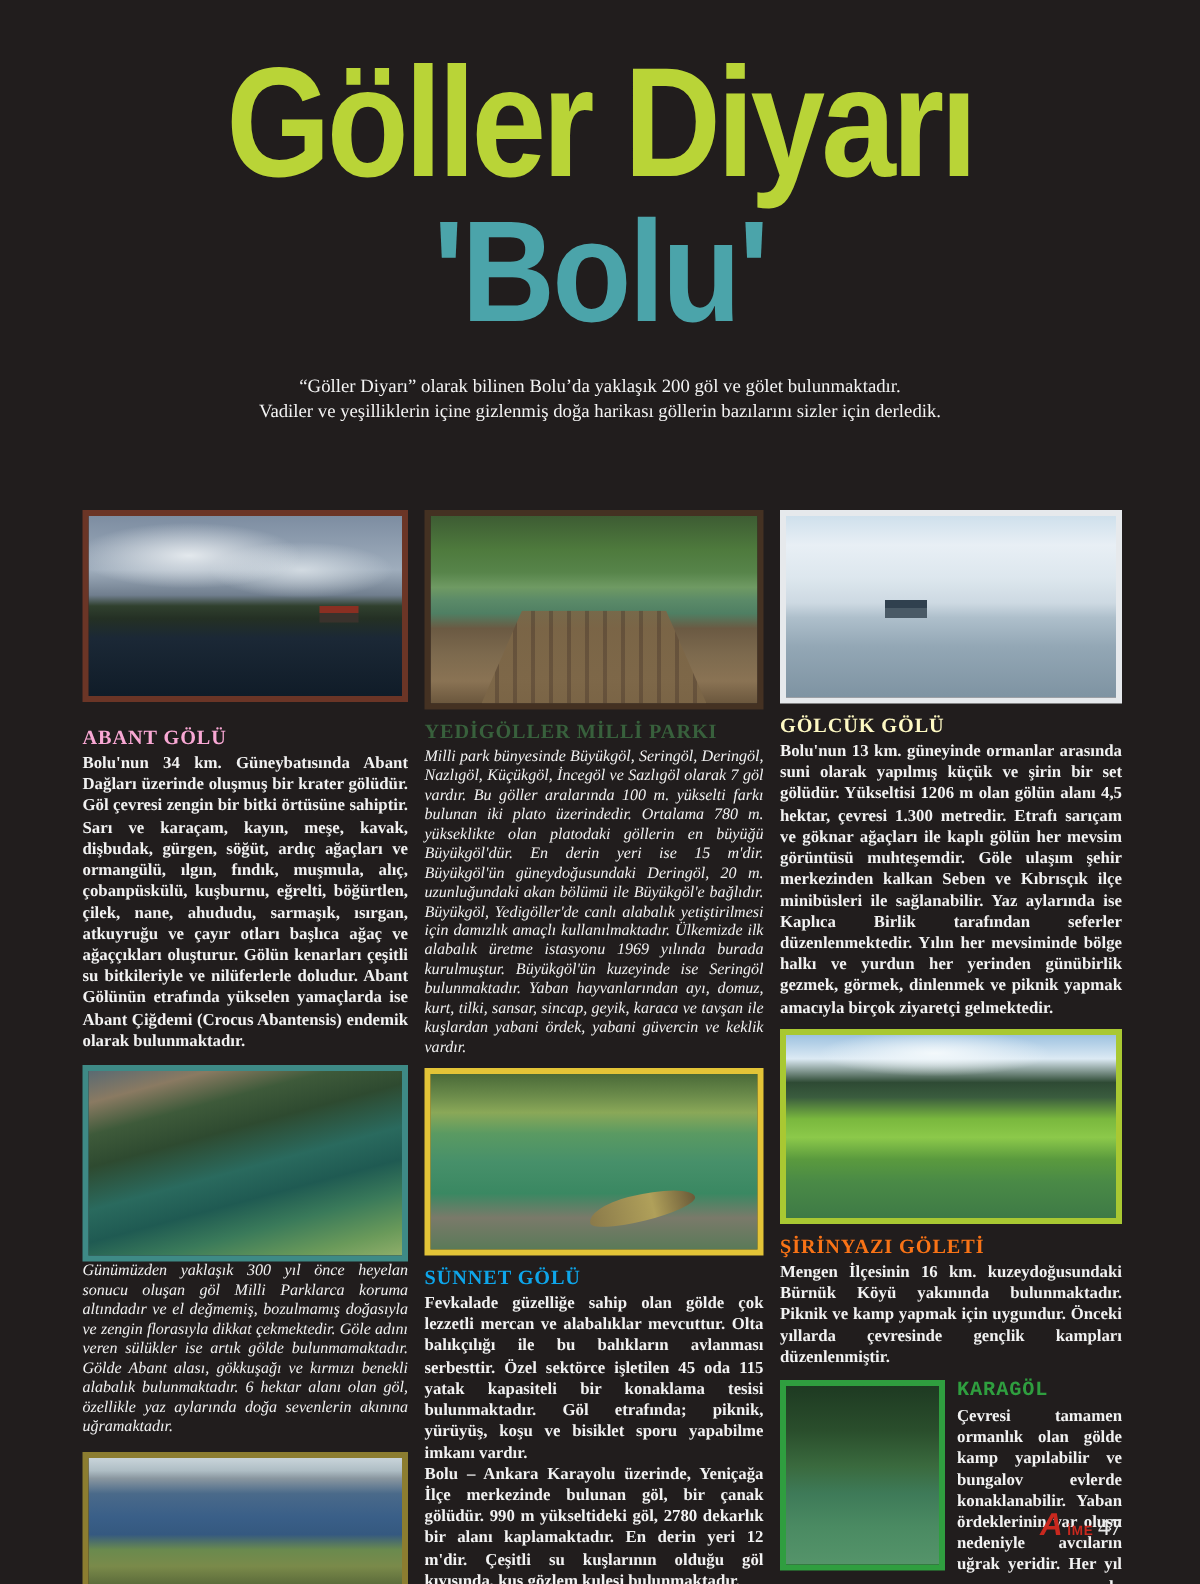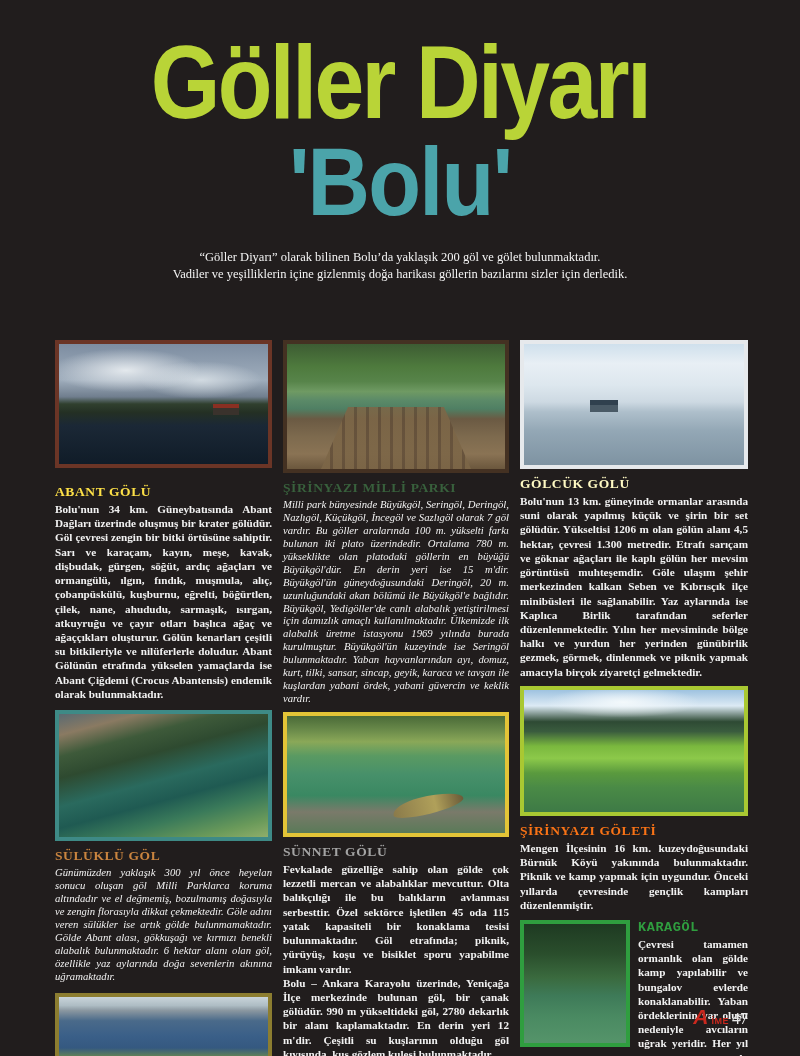--- a/index.html
+++ b/index.html
@@ -17,25 +17,25 @@
          line-height:1.35;color:#f4f4f4;}
   
   .content{position:absolute;top:340px;left:55px;width:693px;display:grid;
            grid-template-columns:217px 226px 228px;column-gap:11px;}
   .col{display:block;}
   .photo{box-sizing:border-box;width:100%;position:relative;overflow:hidden;}
   .sec-title{font-size:13.5px;font-weight:bold;letter-spacing:0.6px;margin:7px 0 2px 0;}
   .body{font-size:11.2px;line-height:1.27;text-align:justify;margin:0;font-weight:bold;}
   .body-sm{font-size:10.7px;line-height:1.21;text-align:justify;margin:0;font-style:italic;}
   
-  .t-abant{color:#fde047;margin-top:16px;}
+  .t-abant{color:#f9a8d4;margin-top:16px;}
   .t-yedigoller{color:#38603c;}
   .t-golcuk{color:#fef9c3;}
   .t-suluklu{color:#c9843f;}
-  .t-sunnet{color:#a3a3a3;}
+  .t-sunnet{color:#0ea5e9;}
   .t-yenicaga{color:#b0a258;}
   .t-sirinyazi{color:#f97316;}
   .t-karagol{color:#2f9e3f;font-family:Liberation Mono, monospace;}
   
   .photo-abant{height:128px;border:4px solid #6b3526;
     background:
       radial-gradient(ellipse 55% 28% at 32% 22%, rgba(236,240,243,.9), transparent 65%),
       radial-gradient(ellipse 45% 24% at 68% 30%, rgba(222,229,234,.8), transparent 65%),
       linear-gradient(180deg,#7d8da1 0%,#9fadbc 30%,#707e8e 44%,#30402e 50%,#243024 57%,#1b2836 68%,#101c28 100%);}
   .photo-abant::after{content:"";position:absolute;right:14%;top:50%;width:26px;height:11px;
@@ -89,28 +89,27 @@
     </div>
   </div>
 
   <div class="content">
 
     <div class="col">
       <div class="photo photo-abant"></div>
       <h2 class="sec-title t-abant">ABANT GÖLÜ</h2>
       <p class="body">Bolu'nun 34 km. Güneybatısında Abant Dağları üzerinde oluşmuş bir krater gölüdür. Göl çevresi zengin bir bitki örtüsüne sahiptir. Sarı ve karaçam, kayın, meşe, kavak, dişbudak, gürgen, söğüt, ardıç ağaçları ve ormangülü, ılgın, fındık, muşmula, alıç, çobanpüskülü, kuşburnu, eğrelti, böğürtlen, çilek, nane, ahududu, sarmaşık, ısırgan, atkuyruğu ve çayır otları başlıca ağaç ve ağaççıkları oluşturur. Gölün kenarları çeşitli su bitkileriyle ve nilüferlerle doludur. Abant Gölünün etrafında yükselen yamaçlarda ise Abant Çiğdemi (Crocus Abantensis) endemik olarak bulunmaktadır.</p>
       <div class="photo photo-suluklu"></div>
-      <h2 class="sec-title t-suluklu">SÜLÜKLÜ GÖL</h2>
       <p class="body-sm">Günümüzden yaklaşık 300 yıl önce heyelan sonucu oluşan göl Milli Parklarca koruma altındadır ve el değmemiş, bozulmamış doğasıyla ve zengin florasıyla dikkat çekmektedir. Göle adını veren sülükler ise artık gölde bulunmamaktadır. Gölde Abant alası, gökkuşağı ve kırmızı benekli alabalık bulunmaktadır. 6 hektar alanı olan göl, özellikle yaz aylarında doğa sevenlerin akınına uğramaktadır.</p>
       <div class="photo photo-yenicaga"></div>
     </div>
 
     <div class="col">
       <div class="photo photo-yedigoller"></div>
-      <h2 class="sec-title t-yedigoller">ŞİRİNYAZI MİLLİ PARKI</h2>
+      <h2 class="sec-title t-yedigoller">YEDİGÖLLER MİLLİ PARKI</h2>
       <p class="body-sm">Milli park bünyesinde Büyükgöl, Seringöl, Deringöl, Nazlıgöl, Küçükgöl, İncegöl ve Sazlıgöl olarak 7 göl vardır. Bu göller aralarında 100 m. yükselti farkı bulunan iki plato üzerindedir. Ortalama 780 m. yükseklikte olan platodaki göllerin en büyüğü Büyükgöl'dür. En derin yeri ise 15 m'dir. Büyükgöl'ün güneydoğusundaki Deringöl, 20 m. uzunluğundaki akan bölümü ile Büyükgöl'e bağlıdır. Büyükgöl, Yedigöller'de canlı alabalık yetiştirilmesi için damızlık amaçlı kullanılmaktadır. Ülkemizde ilk alabalık üretme istasyonu 1969 yılında burada kurulmuştur. Büyükgöl'ün kuzeyinde ise Seringöl bulunmaktadır. Yaban hayvanlarından ayı, domuz, kurt, tilki, sansar, sincap, geyik, karaca ve tavşan ile kuşlardan yabani ördek, yabani güvercin ve keklik vardır.</p>
       <div class="photo photo-sunnet"></div>
       <h2 class="sec-title t-sunnet">SÜNNET GÖLÜ</h2>
       <p class="body">Fevkalade güzelliğe sahip olan gölde çok lezzetli mercan ve alabalıklar mevcuttur. Olta balıkçılığı ile bu balıkların avlanması serbesttir. Özel sektörce işletilen 45 oda 115 yatak kapasiteli bir konaklama tesisi bulunmaktadır. Göl etrafında; piknik, yürüyüş, koşu ve bisiklet sporu yapabilme imkanı vardır.</p>
       <p class="body">Bolu – Ankara Karayolu üzerinde, Yeniçağa İlçe merkezinde bulunan göl, bir çanak gölüdür. 990 m yükseltideki göl, 2780 dekarlık bir alanı kaplamaktadır. En derin yeri 12 m'dir. Çeşitli su kuşlarının olduğu göl kıyısında, kuş gözlem kulesi bulunmaktadır.</p>
     </div>
 
     <div class="col">
       <div class="photo photo-golcuk"></div>
       <h2 class="sec-title t-golcuk">GÖLCÜK GÖLÜ</h2>

